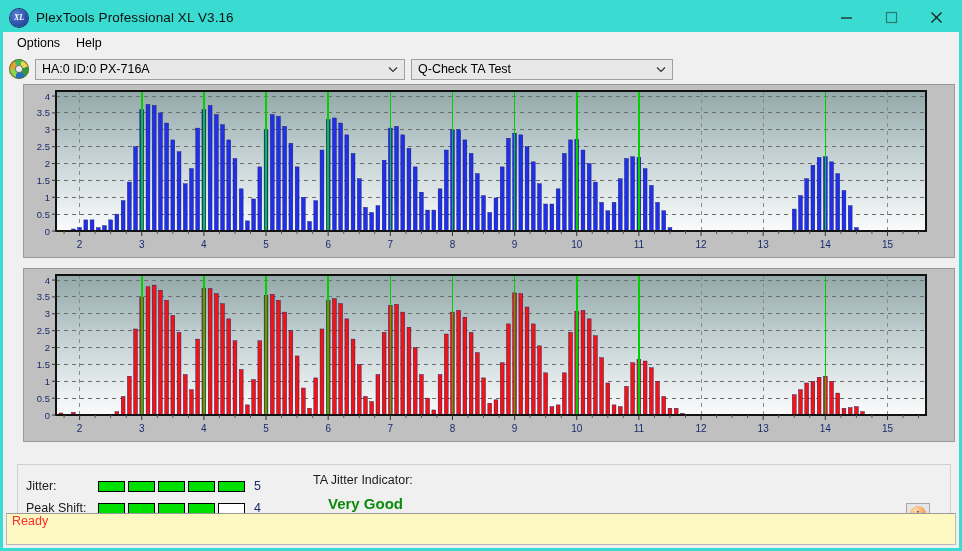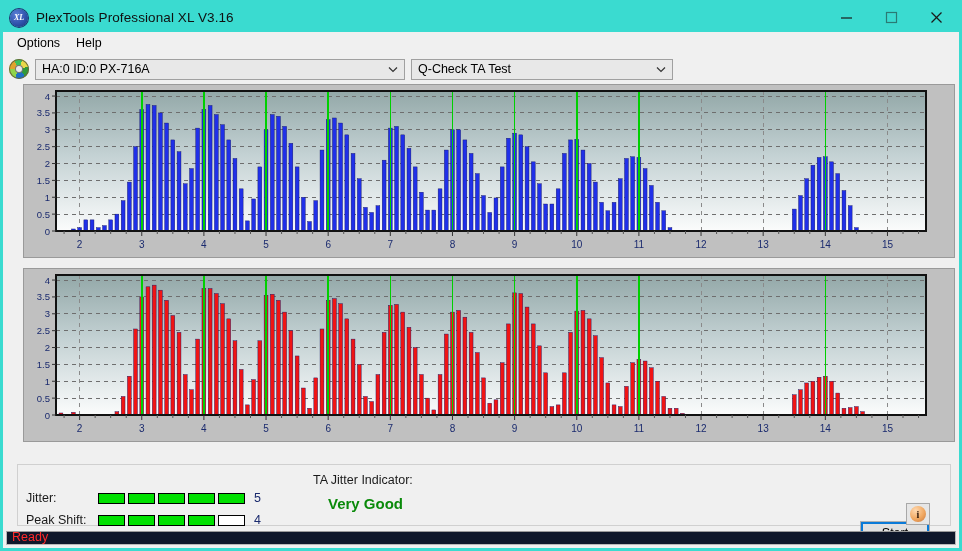--- a/index.html
+++ b/index.html
@@ -148,21 +148,21 @@
   .results {
     position: absolute;
     left: 14px; top: 461px;
     width: 934px; height: 62px;
     box-sizing: border-box;
     border: 1px solid #d0d0d0;
     background: #f0f0f0;
   }
   .metrics {
     position: absolute;
-    left: 8px; top: 22px;
+    left: 8px; top: 10px;
     font-size: 12.5px;
     color: #000;
   }
   .metric-row {
     display: flex;
     align-items: center;
     height: 22px;
   }
   .metric-label {
     width: 72px;
@@ -229,26 +229,26 @@
     display: flex; align-items: center; justify-content: center;
     color: #2b1405;
     font-size: 10px;
     font-weight: bold;
     font-family: "Liberation Serif", serif;
   }
   
   .statusbar {
     position: absolute;
     left: 3px; right: 3px; bottom: 3px;
-    height: 14px;
-    background: #0f172a;
+    height: 32px;
+    background: #fef9c3;
     border: 1px solid #b8b8b8;
     border-top: 1px solid #9a9a9a;
     display: flex;
-    align-items: flex-end;
+    align-items: flex-start;
     padding-left: 5px;
     font-size: 12.5px;
     color: #ff2a2a;
     box-sizing: border-box;
   }
 </style>
 </head>
 <body>
 
 <div class="window">

